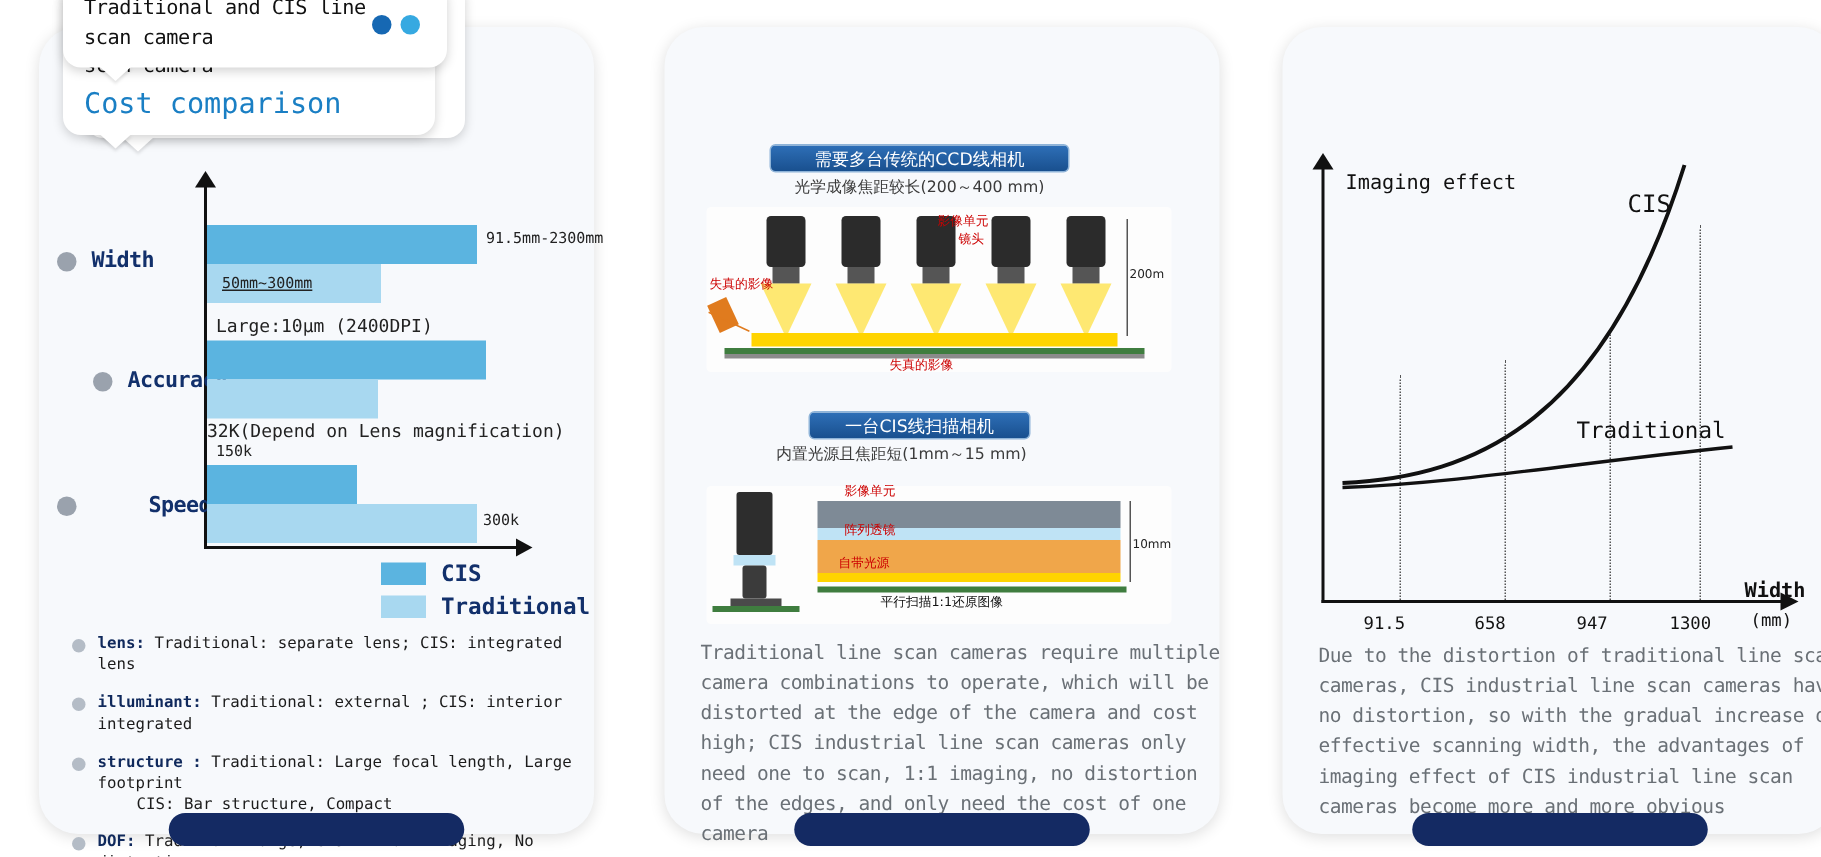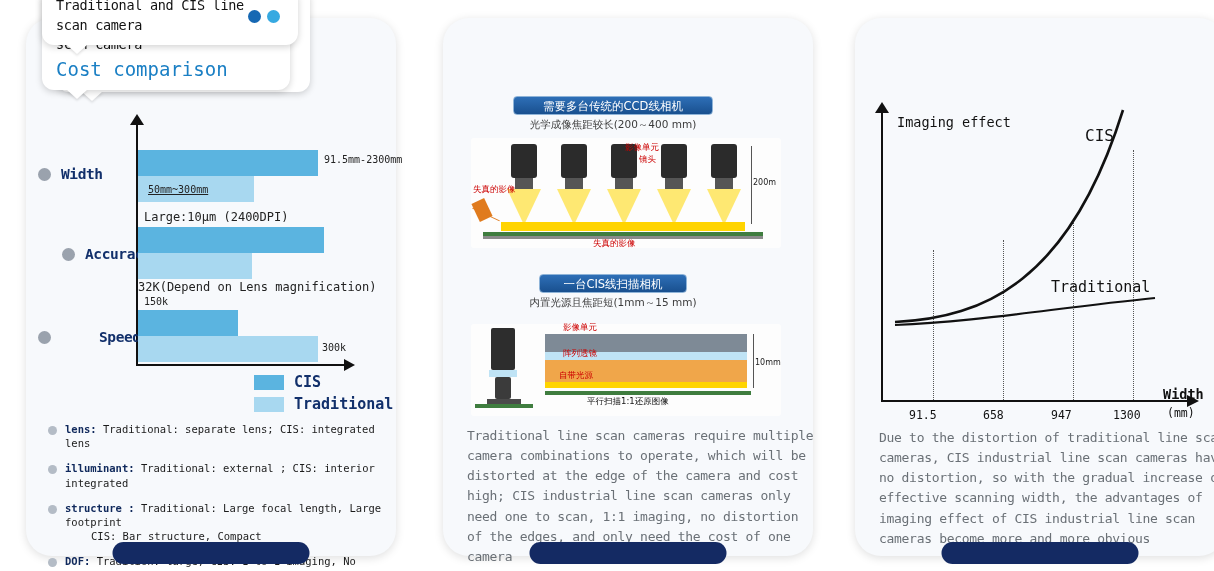--- a/index.html
+++ b/index.html
@@ -333,21 +333,21 @@
       <div class="ground" style="left:30px; top:140px; width:280px; background:#8b8b8b; height:3px;"></div>
 
       <div class="ann" style="left:172px; top:46px;">影像单元</div>
       <div class="ann" style="left:186px; top:58px;text-align:right;">镜头</div>
       <div class="ann" style="left:20px; top:88px;">失真的影像</div>
       <div class="ann" style="left:140px; top:142px;">失真的影像</div>
       <div class="brace" style="left:298px; top:50px; height:78px;"></div>
       <div class="dimtxt" style="left:300px; top:82px;">200m</div>
 
       <div class="cap-bar" style="left:86px; top:178px; width:148px;">一台CIS线扫描相机</div>
-      <div class="cap-sub" style="left:50px; top:200px; width:220px;">内置光源且焦距短(1mm～15 mm)</div>
+      <div class="cap-sub" style="left:38px; top:200px; width:220px;">内置光源且焦距短(1mm～15 mm)</div>
 
       <div class="scene scene-bot"></div>
 
       <div class="cis-body" style="left:38px; top:232px; width:24px; height:42px;"></div>
       <div class="cis-glass" style="left:36px; top:274px; width:28px; height:7px;"></div>
       <div class="cis-body" style="left:42px; top:281px; width:16px; height:22px; background:#3b3b3b;"></div>
       <div style="position:absolute; left:34px; top:303px; width:34px; height:5px; background:#4a4a4a;"></div>
       <div class="ground" style="left:22px; top:308px; width:58px; background:#3f7d3f;"></div>
 
       <div class="cis-bar-grey" style="left:92px; top:238px; width:202px; height:18px;"></div>

